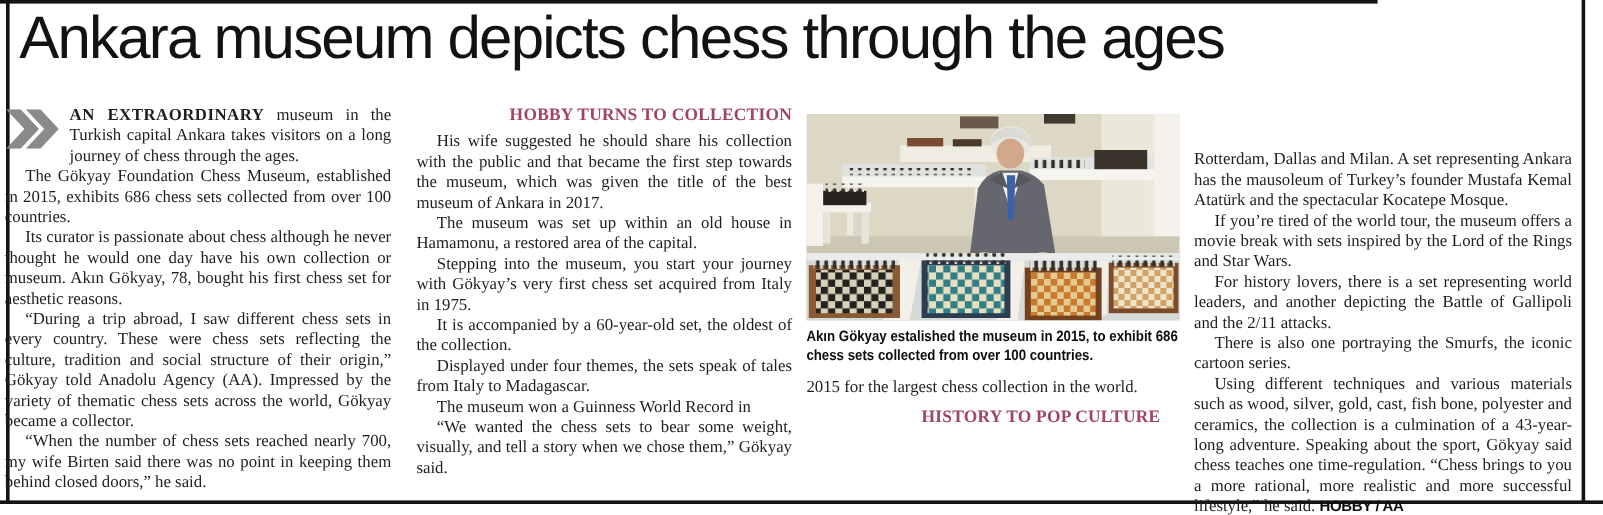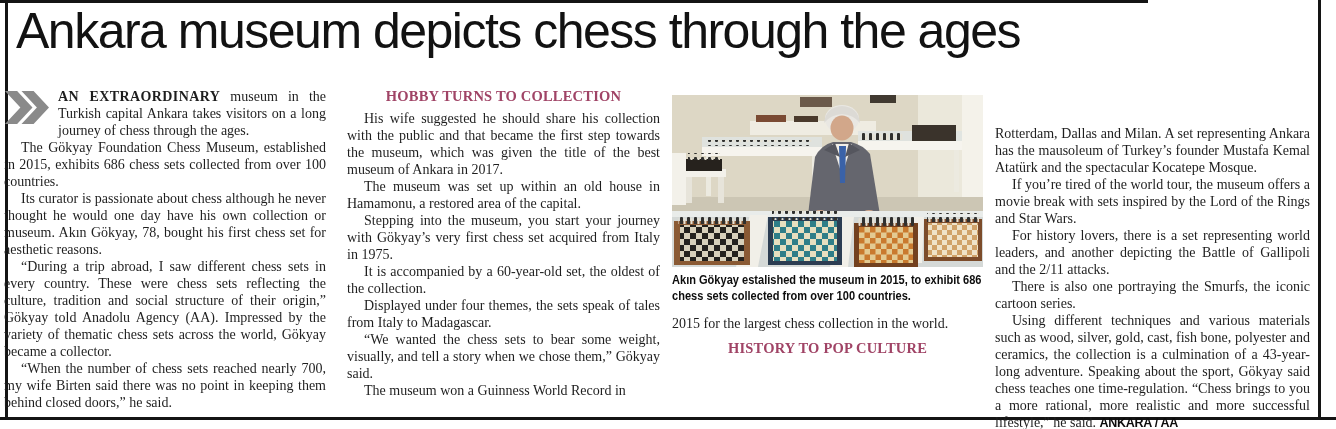--- a/index.html
+++ b/index.html
@@ -26,21 +26,21 @@
   .col4 { left:995px; width:315px;margin-top:37px; }
   .col p { margin:0; }
   p.indent { text-indent:17px; }
 
   .lead-bold { font-weight:700; letter-spacing:0.4px; }
   .chevron { float:left; width:46px; height:33px; margin:3px 8px 0 0; color:var(--chevron,#8a8a8a); }
   .chevron svg { display:block; width:100%; height:100%; }
 
   .section-heading {
     margin:0 0 5px 0; font-size:14.5px; font-weight:700;
-    color:var(--accent,#a04466); letter-spacing:0.2px; text-align:center;
+    color:var(--accent,#a04466); letter-spacing:0.2px; text-align:right;
   }
 
   .photo-fig { margin:7px 0 0 0; }
   .photo-svg { display:block; width:311px; height:172px; }
   .caption {
     margin:5px 0 10px; width:352px; transform:scaleX(0.884); transform-origin:0 0;
     font-family:"Liberation Sans", sans-serif; font-weight:700;
     font-size:12.5px; line-height:1.3; color:#0d0d0d; text-align:left;
   }
   .col3 .section-heading { margin:8px 16px 6px; }
@@ -77,22 +77,22 @@
     <p class="indent">“When the number of chess sets reached nearly 700, my wife Birten said there was no point in keeping them behind closed doors,” he said.</p>
   </div>
 
   <div class="col col2">
     <h2 class="section-heading">HOBBY TURNS TO COLLECTION</h2>
     <p class="indent">His wife suggested he should share his collection with the public and that became the first step towards the museum, which was given the title of the best museum of Ankara in 2017.</p>
     <p class="indent">The museum was set up within an old house in Hamamonu, a restored area of the capital.</p>
     <p class="indent">Stepping into the museum, you start your journey with Gökyay’s very first chess set acquired from Italy in 1975.</p>
     <p class="indent">It is accompanied by a 60-year-old set, the oldest of the collection.</p>
     <p class="indent">Displayed under four themes, the sets speak of tales from Italy to Madagascar.</p>
+    <p class="indent">The museum won a Guinness World Record in</p>
     <p class="indent">“We wanted the chess sets to bear some weight, visually, and tell a story when we chose them,” Gökyay said.</p>
-    <p class="indent">The museum won a Guinness World Record in</p>
   </div>
 
   <div class="col col3">
     <figure class="photo-fig">
       <svg class="photo-svg" viewBox="0 0 311 172" preserveAspectRatio="none">
         <defs>
           <pattern id="pb1" width="12" height="12" patternUnits="userSpaceOnUse">
             <rect width="12" height="12" fill="#d7d0ba"></rect>
             <rect width="6" height="6" fill="#24221e"></rect>
             <rect x="6" y="6" width="6" height="6" fill="#24221e"></rect>
@@ -203,17 +203,17 @@
     <h2 class="section-heading">HISTORY TO POP CULTURE</h2>
   </div>
 
   <div class="col col4">
     <p>Rotterdam, Dallas and Milan. A set representing Ankara has the mausoleum of Turkey’s founder Mustafa Kemal Atatürk and the spectacular Kocatepe Mosque.</p>
     <p class="indent">If you’re tired of the world tour, the museum offers a movie break with sets inspired by the Lord of the Rings and Star Wars.</p>
     <p class="indent">For history lovers, there is a set representing world leaders, and another depicting the Battle of Gallipoli and the 2/11 attacks.</p>
     <p class="indent">There is also one portraying the Smurfs, the iconic cartoon series.</p>
     <p class="indent">
       <span>Using different techniques and various materials such as wood, silver, gold, cast, fish bone, polyester and ceramics, the collection is a culmination of a 43-year-long adventure. Speaking about the sport, Gökyay said chess teaches one time-regulation. “Chess brings to you a more rational, more realistic and more successful lifestyle,” he said.</span>
-      <span class="tagline">ANKARA / AA</span>
+      <span class="tagline">HOBBY / AA</span>
     </p>
   </div>
 
 </div>
 
 </body></html>

